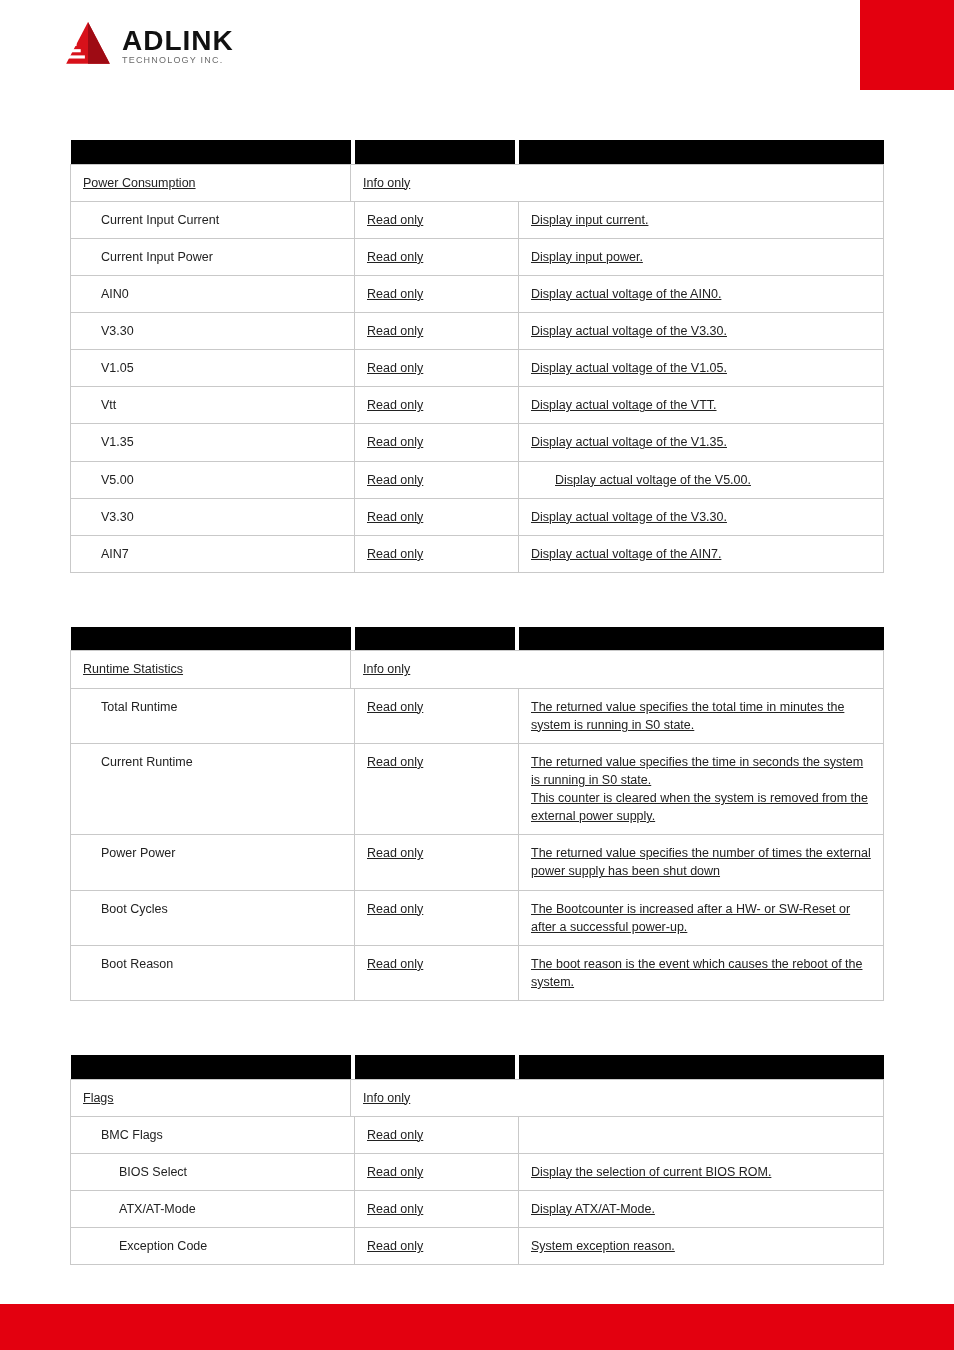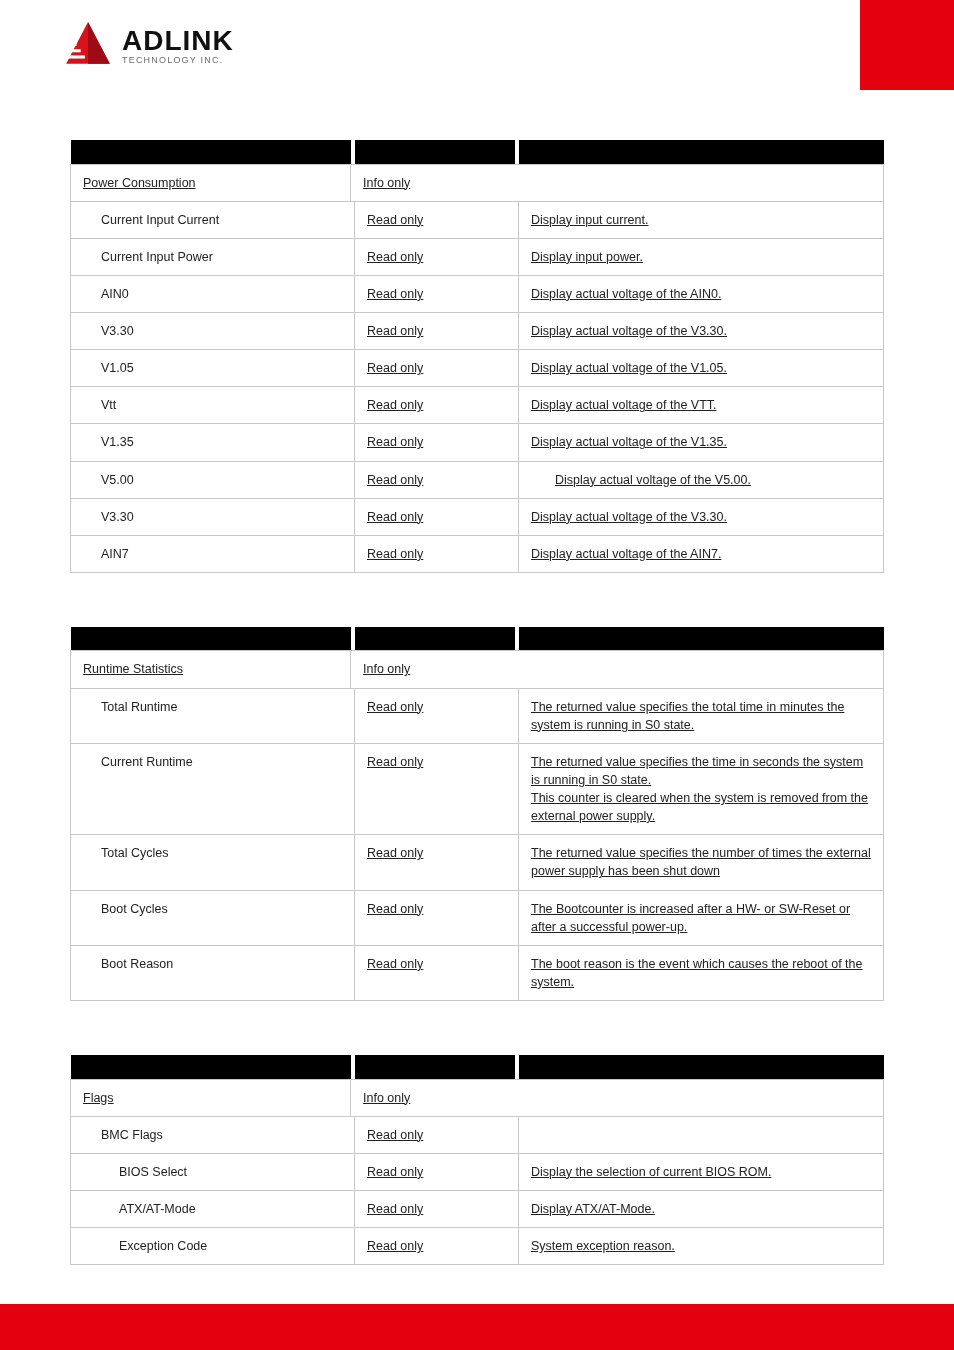--- a/index.html
+++ b/index.html
@@ -195,21 +195,21 @@
             <td colspan="2">Read only</td>
             <td style="white-space: pre-line;">The returned value specifies the total time in minutes the system is running in S0 state.</td>
           </tr>
           <tr>
             <td colspan="2"><span class="ind1" style="display: inline-block;">Current Runtime</span></td>
             <td colspan="2">Read only</td>
             <td style="white-space: pre-line;">The returned value specifies the time in seconds the system is running in S0 state.
 This counter is cleared when the system is removed from the external power supply.</td>
           </tr>
           <tr>
-            <td colspan="2"><span class="ind1" style="display: inline-block;">Total Cycles</span></td>
+            <td colspan="2"><span class="ind1" style="display: inline-block;">Power Power</span></td>
             <td colspan="2">Read only</td>
             <td style="white-space: pre-line;">The returned value specifies the number of times the external power supply has been shut down</td>
           </tr>
           <tr>
             <td colspan="2"><span class="ind1" style="display: inline-block;">Boot Cycles</span></td>
             <td colspan="2">Read only</td>
             <td style="white-space: pre-line;">The Bootcounter is increased after a HW- or SW-Reset or after a successful power-up.</td>
           </tr>
           <tr>
             <td colspan="2"><span class="ind1" style="display: inline-block;">Boot Reason</span></td>

